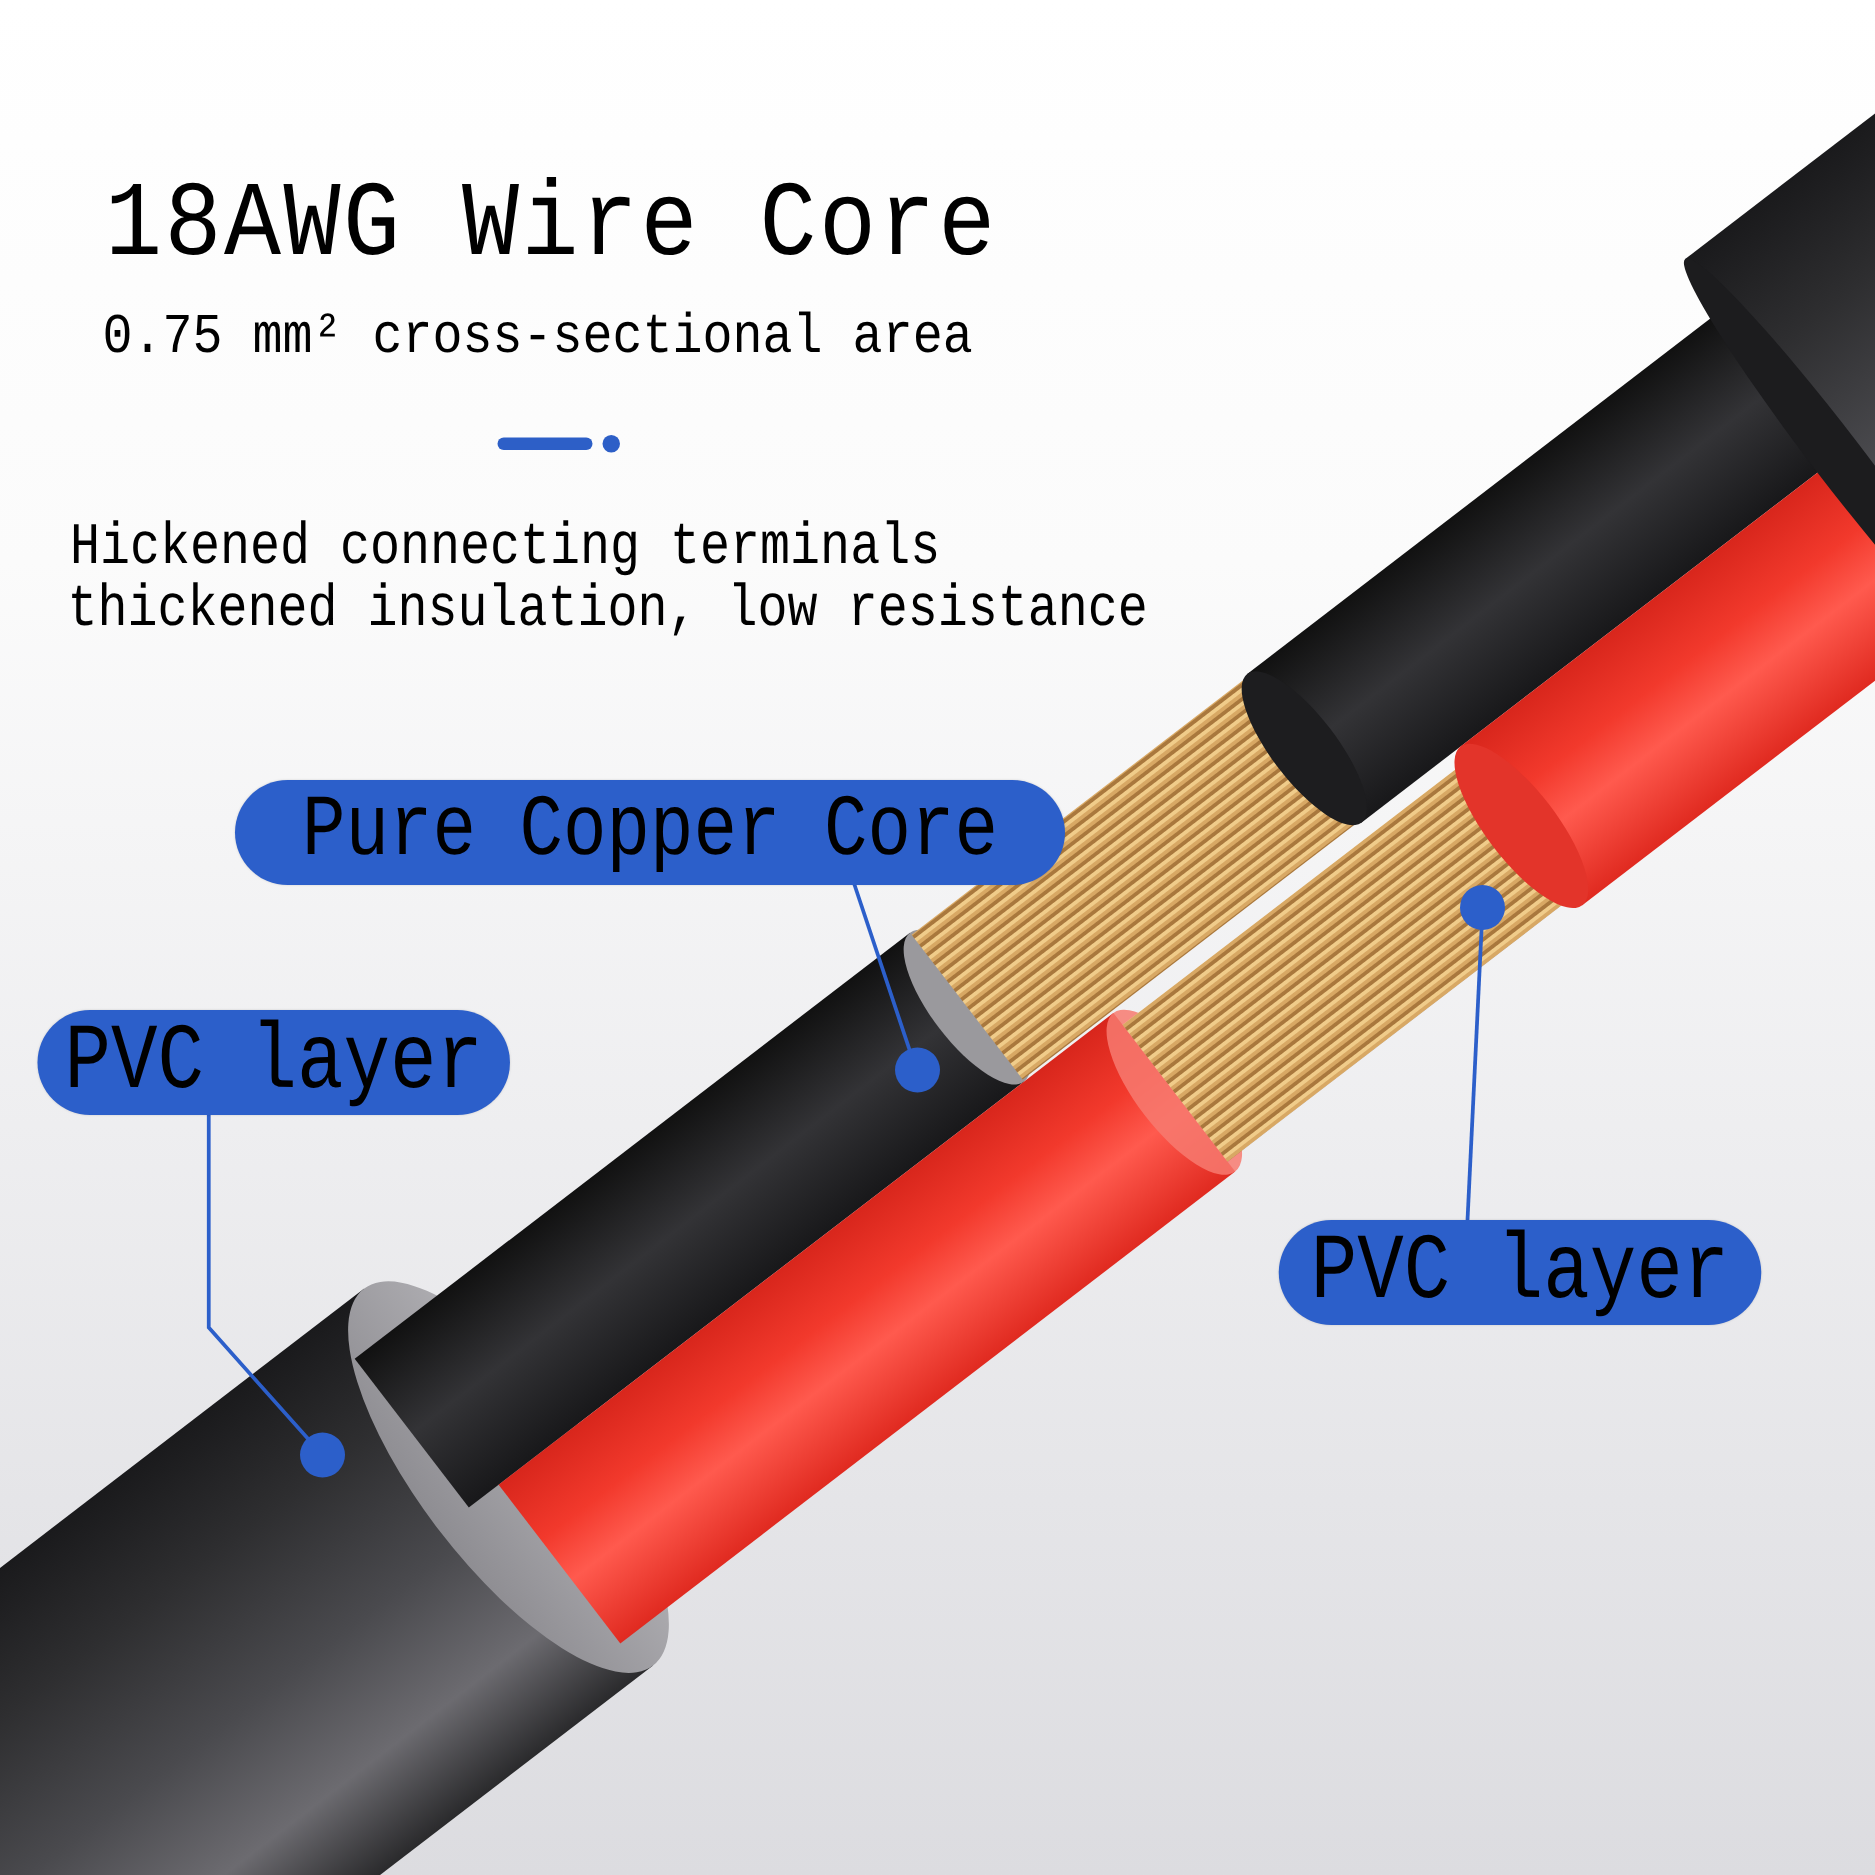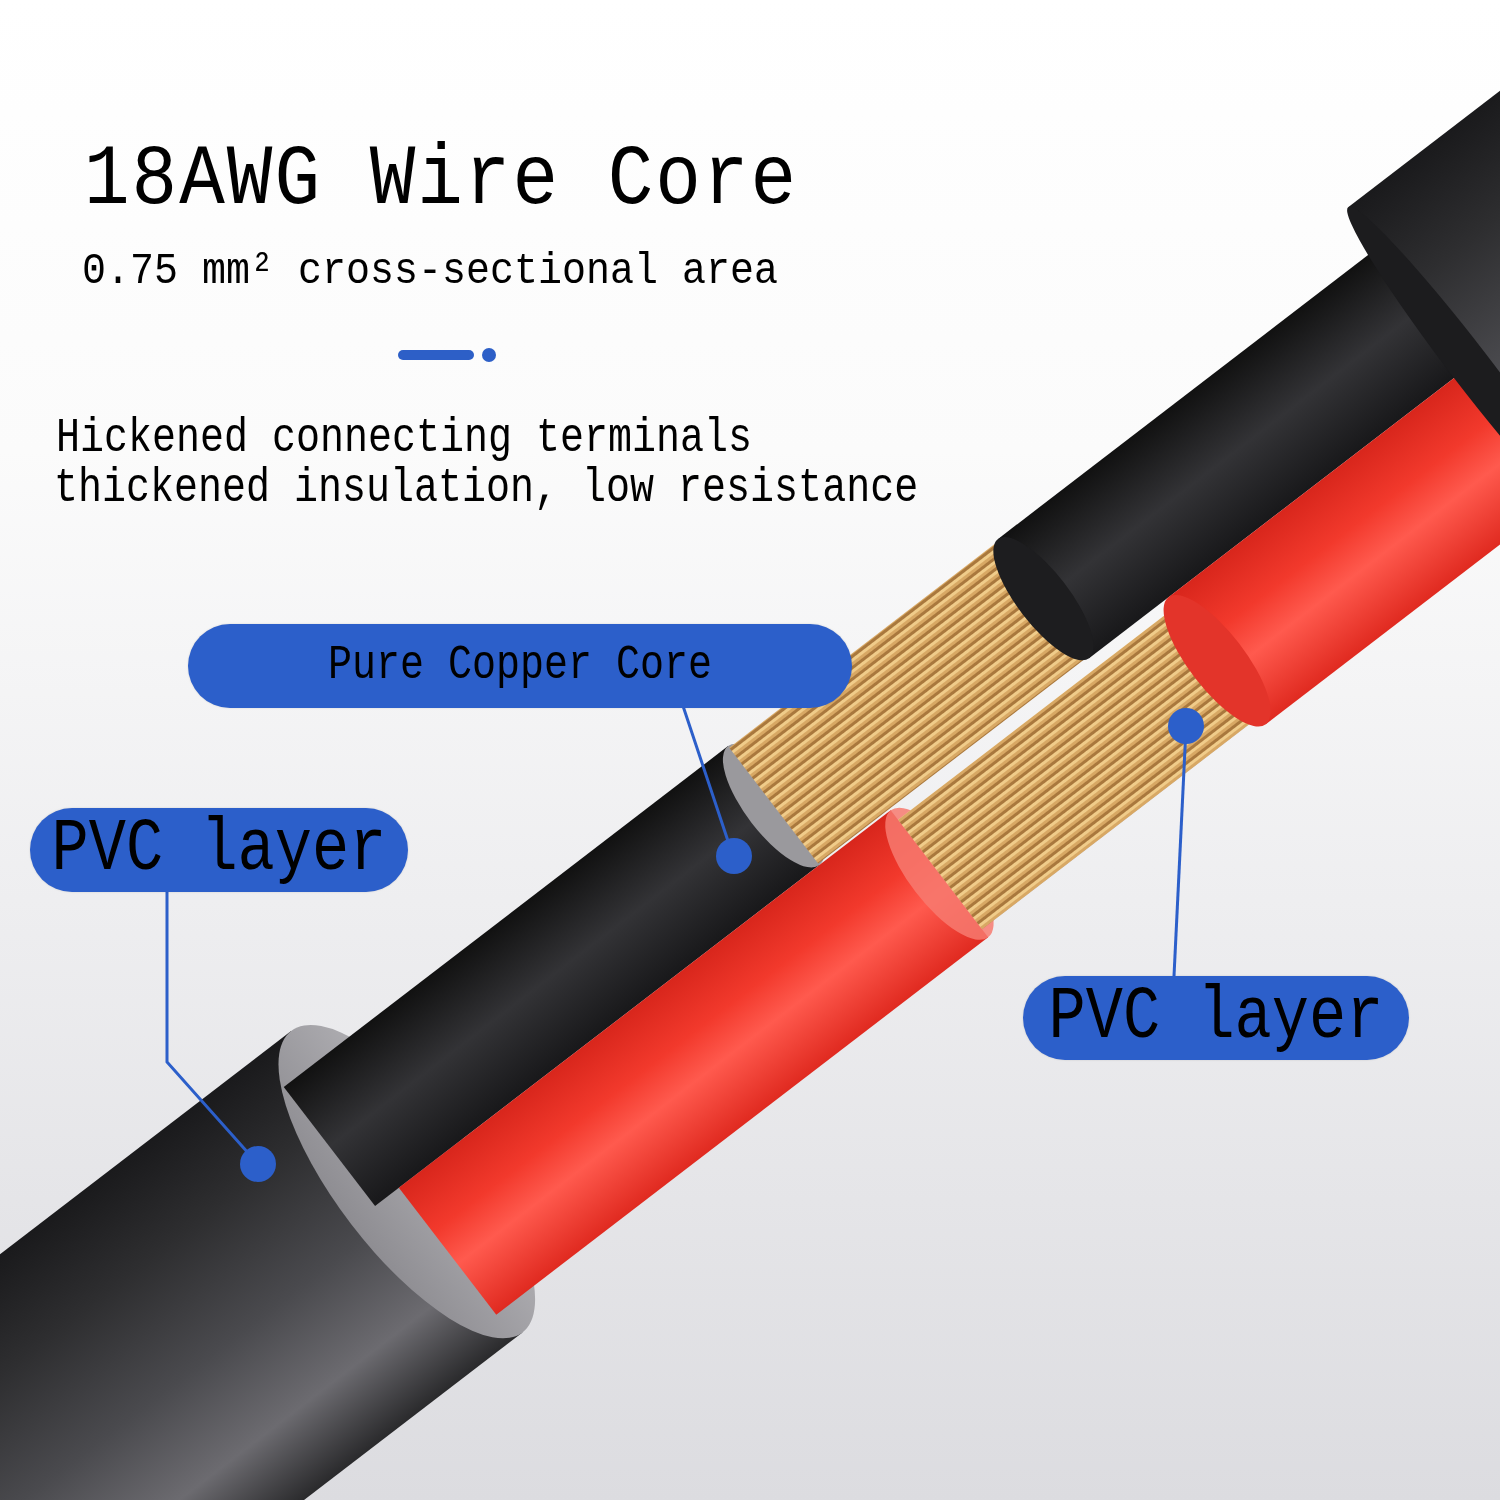--- a/index.html
+++ b/index.html
@@ -14,21 +14,21 @@
   .divider { position:absolute; left:398px; top:294px; width:76px; height:10px; border-radius:5px; background:#2d5fc7; }
   .divider-dot { position:absolute; left:482px; top:292px; width:14px; height:14px; border-radius:50%; background:#2d5fc7; }
   .desc { position:absolute; left:54px; font-family:"Liberation Mono","DejaVu Sans Mono",monospace;
           font-size:40px; color:#000; white-space:pre; line-height:1; transform:scaleY(1.18); transform-origin:left top; }
   .desc.l1 { top:360px; left:56px; }
   .desc.l2 { top:410px; }
   .pill { position:absolute; background:#2c5fca; border-radius:42px; color:#000;
           font-family:"Liberation Mono","DejaVu Sans Mono",monospace; white-space:pre;
           display:flex; align-items:center; justify-content:center; line-height:1; box-shadow:0 0 2px rgba(0,0,0,0.15); }
   .pill span { display:inline-block; transform:scaleY(1.2); }
-  .pill-copper { left:188px; top:568px; width:664px; height:84px; font-size:40px; }
+  .pill-copper { left:188px; top:568px; width:664px; height:84px; font-size:58px; }
   .pill-pvc-left { left:30px; top:752px; width:378px; height:84px; font-size:62px; }
   .pill-pvc-right { left:1023px; top:920px; width:386px; height:84px; font-size:62px; }
   .leader { position:absolute; left:0; top:0; width:1500px; height:1500px; pointer-events:none; }
 </style>
 </head>
 <body>
 
 <div class="scene">
 
   <svg class="leader" viewBox="0 0 1500 1500">

